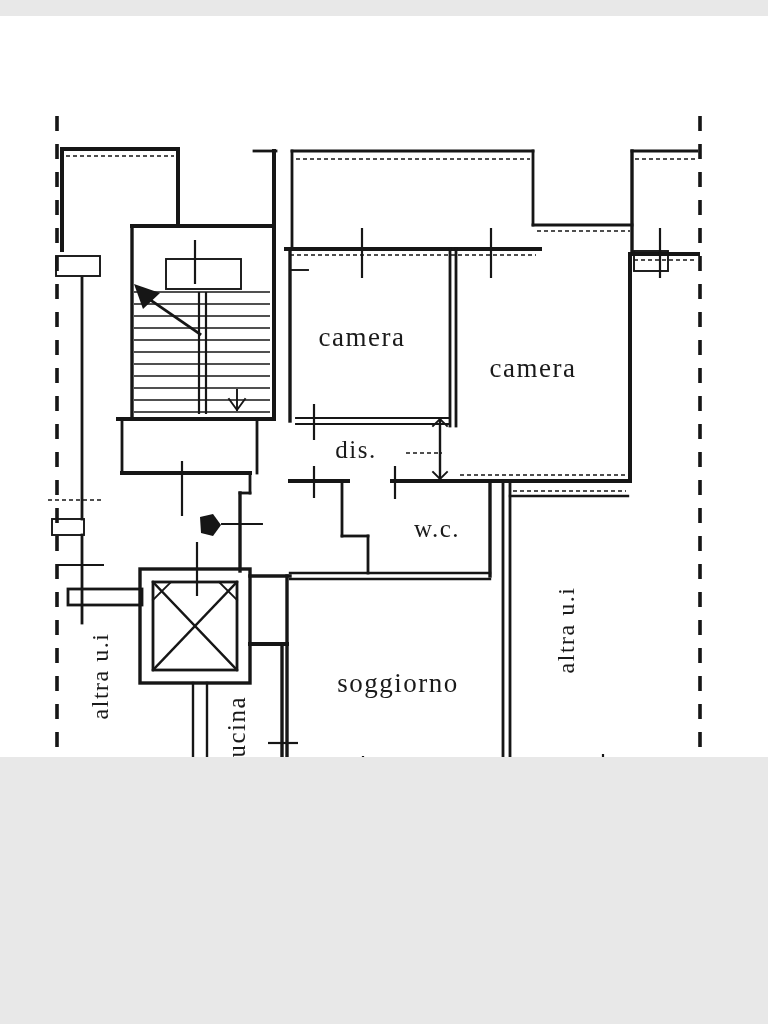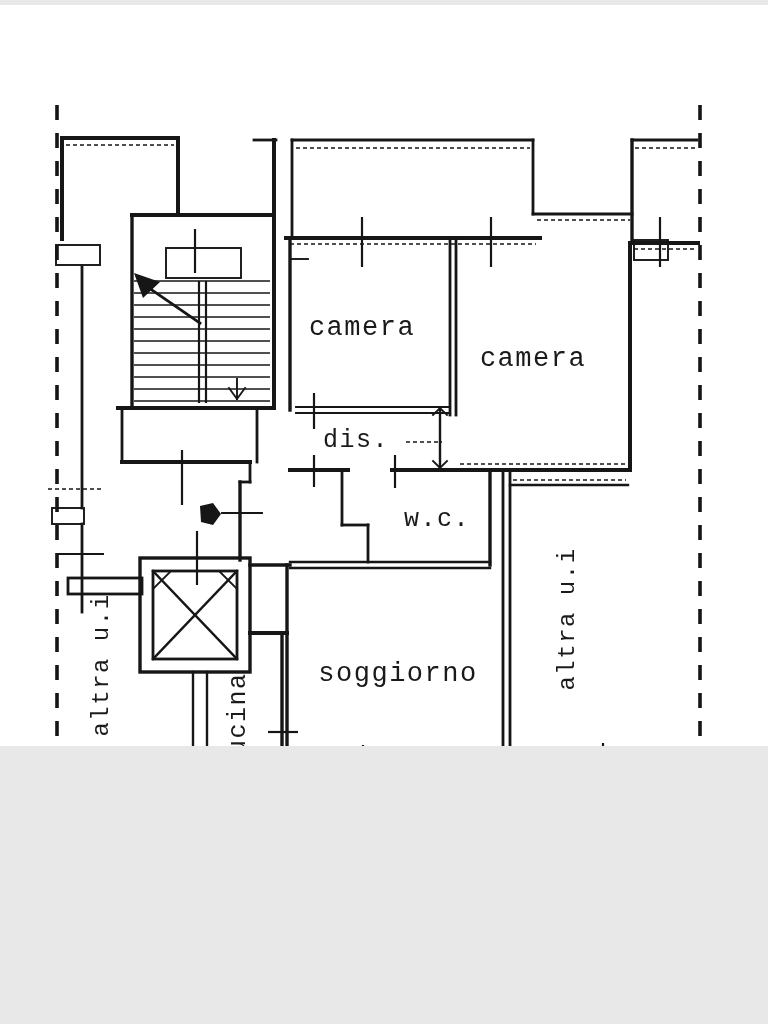--- a/index.html
+++ b/index.html
@@ -1,19 +1,19 @@
 <!DOCTYPE html>
 <html><head>
 <meta charset="utf-8">
 <style>
   html,body{margin:0;padding:0;background:#e8e8e8;}
   .page{
     width:768px;height:741px;background:#ffffff;position:relative;
-    margin:5px auto;overflow:hidden;
-    font-family:Liberation Mono, monospace;
+    margin:16px auto;overflow:hidden;
+    font-family:Liberation Serif, serif;
   }
   svg{position:absolute;left:0;top:0;}
   .w4{stroke:#161616;stroke-width:4;fill:none;stroke-linecap:square;}
   .w35{stroke:#161616;stroke-width:3.4;fill:none;stroke-linecap:square;}
   .w3{stroke:#161616;stroke-width:2.8;fill:none;stroke-linecap:square;}
   .w24{stroke:#161616;stroke-width:2.4;fill:none;stroke-linecap:square;}
   .w2{stroke:#161616;stroke-width:1.9;fill:none;stroke-linecap:square;}
   .step{stroke:#161616;stroke-width:1.6;fill:none;}
   .hz{stroke:#161616;stroke-width:1.5;fill:none;stroke-dasharray:4 3;}
   .tick{stroke:#161616;stroke-width:2.2;fill:none;stroke-linecap:butt;}

